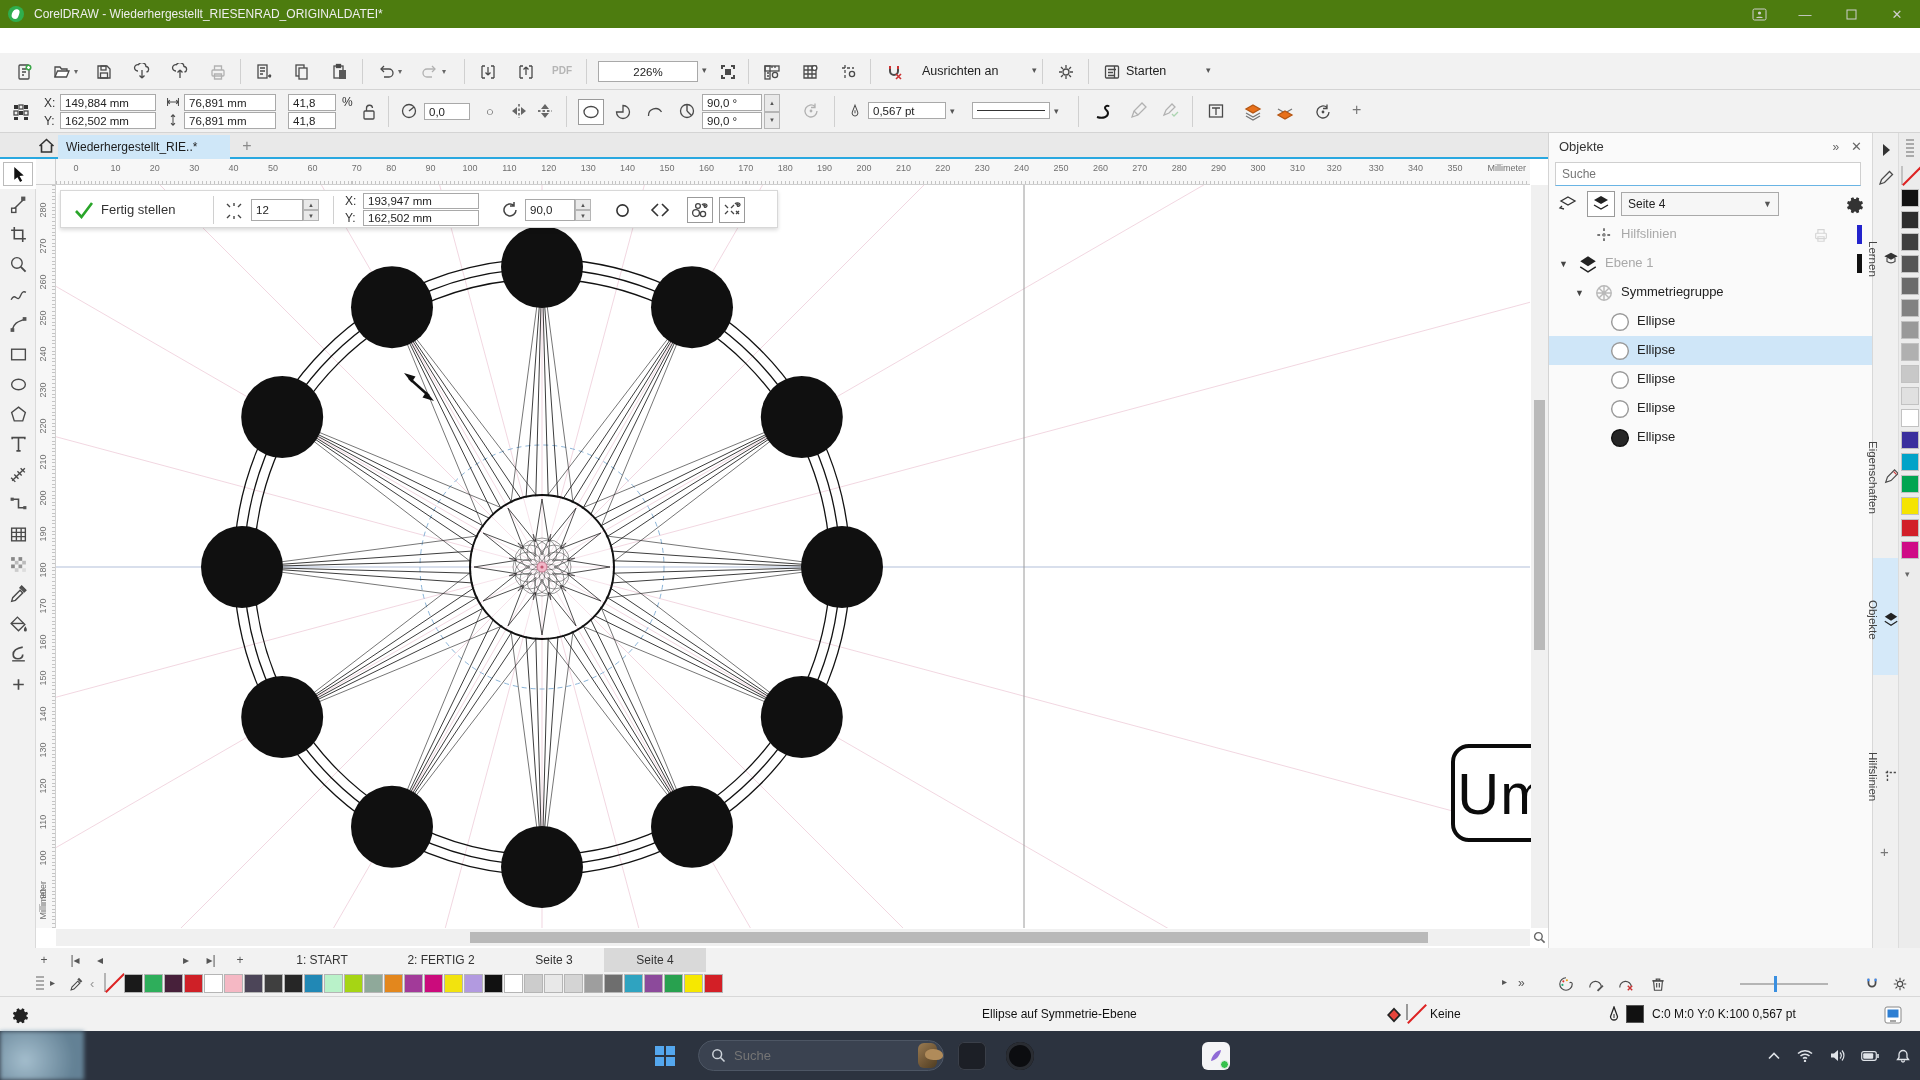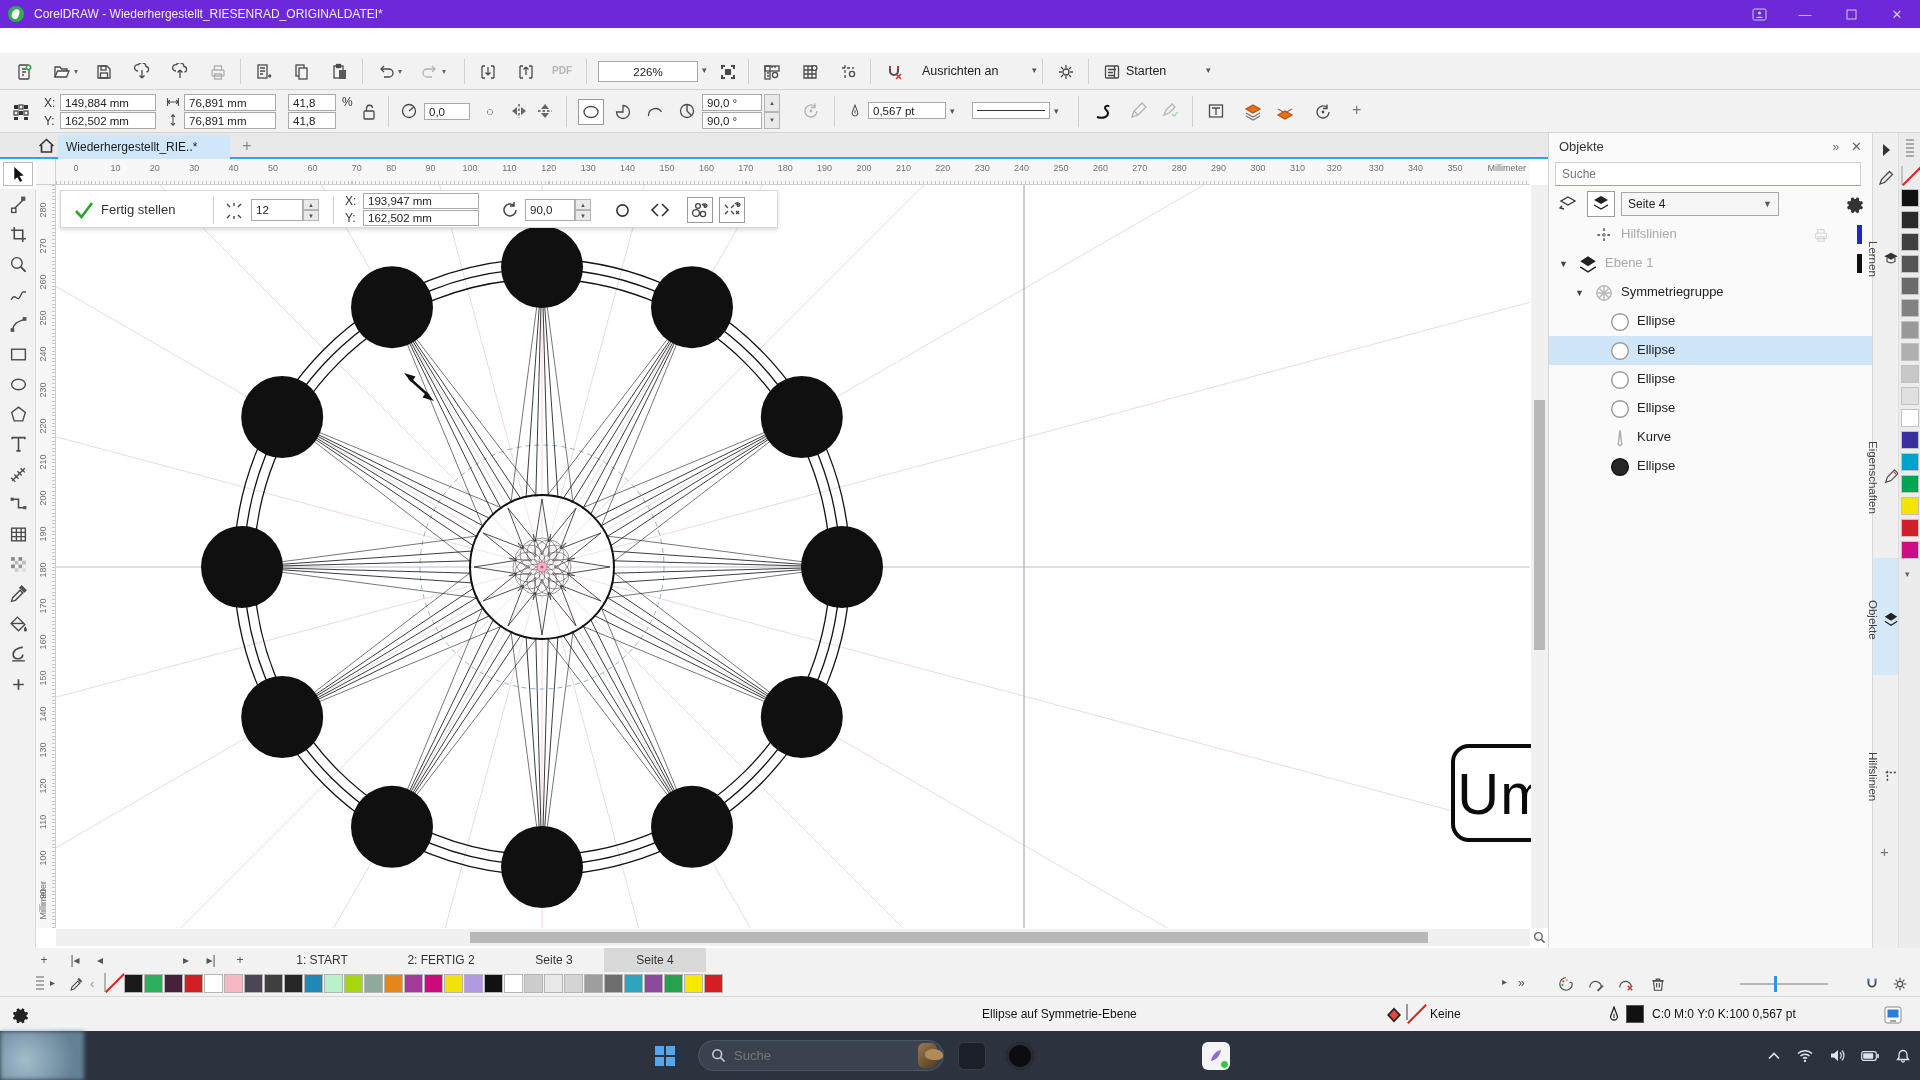--- a/index.html
+++ b/index.html
@@ -1,21 +1,21 @@
 <!DOCTYPE html>
 <html><head>
 <meta charset="utf-8">
 <style>
 *{margin:0;padding:0;box-sizing:border-box}
 html,body{width:1920px;height:1080px;overflow:hidden;font-family:"Liberation Sans",sans-serif;background:#fff}
 .app{position:relative;width:1920px;height:1080px;background:#fff;overflow:hidden}
 .abs{position:absolute}
 .row-border{border-bottom:1px solid #d4d4d4}
 
-.titlebar{left:0;top:0;width:1920px;height:28px;background:#6d28d9;color:#eee;font-size:12px;display:flex;align-items:center}
+.titlebar{left:0;top:0;width:1920px;height:28px;background:#4d7c0f;color:#eee;font-size:12px;display:flex;align-items:center}
 .applogo{width:16px;height:16px;border-radius:50%;background:#2fae4e;margin:0 10px 0 8px;position:relative}
 .applogo::after{content:"";position:absolute;left:4px;top:3px;width:7px;height:10px;border-radius:60% 40% 50% 50%;background:#fff;transform:rotate(18deg)}
 .winbtn{width:46px;height:28px;display:flex;align-items:center;justify-content:center;color:#cfcfcf;font-size:13px}
 
 .menubar{left:0;top:28px;width:1920px;height:25px;background:#f2f2f2;display:flex;align-items:center;font-size:13px;color:#1c1c1c}
 .menu-item{padding:0 12px;height:25px;display:flex;align-items:center}
 
 .stdbar{left:0;top:53px;width:1920px;height:37px;background:#f2f2f2}
 .propbar{left:0;top:90px;width:1920px;height:43px;background:#f2f2f2}
 .sep{position:absolute;width:1px;background:#d0d0d0}
@@ -953,28 +953,20 @@
           <span class="icon" style="left: 60px; top: 4px; width: 22px; height: 22px;">
             <svg width="20" height="20" viewBox="0 0 18 18" fill="none" stroke="#4a4a4a" stroke-width="1.3">
               <circle cx="9" cy="9" r="7.5" fill="#fff" stroke="#9a9a9a"></circle>
             </svg>
           </span>
           <span style="position: absolute; left: 88px; top: 6px;">Ellipse</span>
         </div>
         <div class="treerow">
           <span class="icon" style="left: 60px; top: 4px; width: 22px; height: 22px;">
             <svg width="20" height="20" viewBox="0 0 18 18" fill="none" stroke="#4a4a4a" stroke-width="1.3">
-              <path d="M9 2l1.6 12.5L9 16l-1.6-1.5z" fill="#fff" stroke="#aaa"></path>
-            </svg>
-          </span>
-          <span style="position: absolute; left: 88px; top: 6px;">Kurve</span>
-        </div>
-        <div class="treerow">
-          <span class="icon" style="left: 60px; top: 4px; width: 22px; height: 22px;">
-            <svg width="20" height="20" viewBox="0 0 18 18" fill="none" stroke="#4a4a4a" stroke-width="1.3">
               <circle cx="9" cy="9" r="7.5" fill="#262626" stroke="#111"></circle>
             </svg>
           </span>
           <span style="position: absolute; left: 88px; top: 6px;">Ellipse</span>
         </div>
       </div>
   </div>
 
   <div class="abs sidestrip" id="sidestrip">
       <span class="icon" style="left: 4px; top: 8px; width: 18px; height: 18px;">

